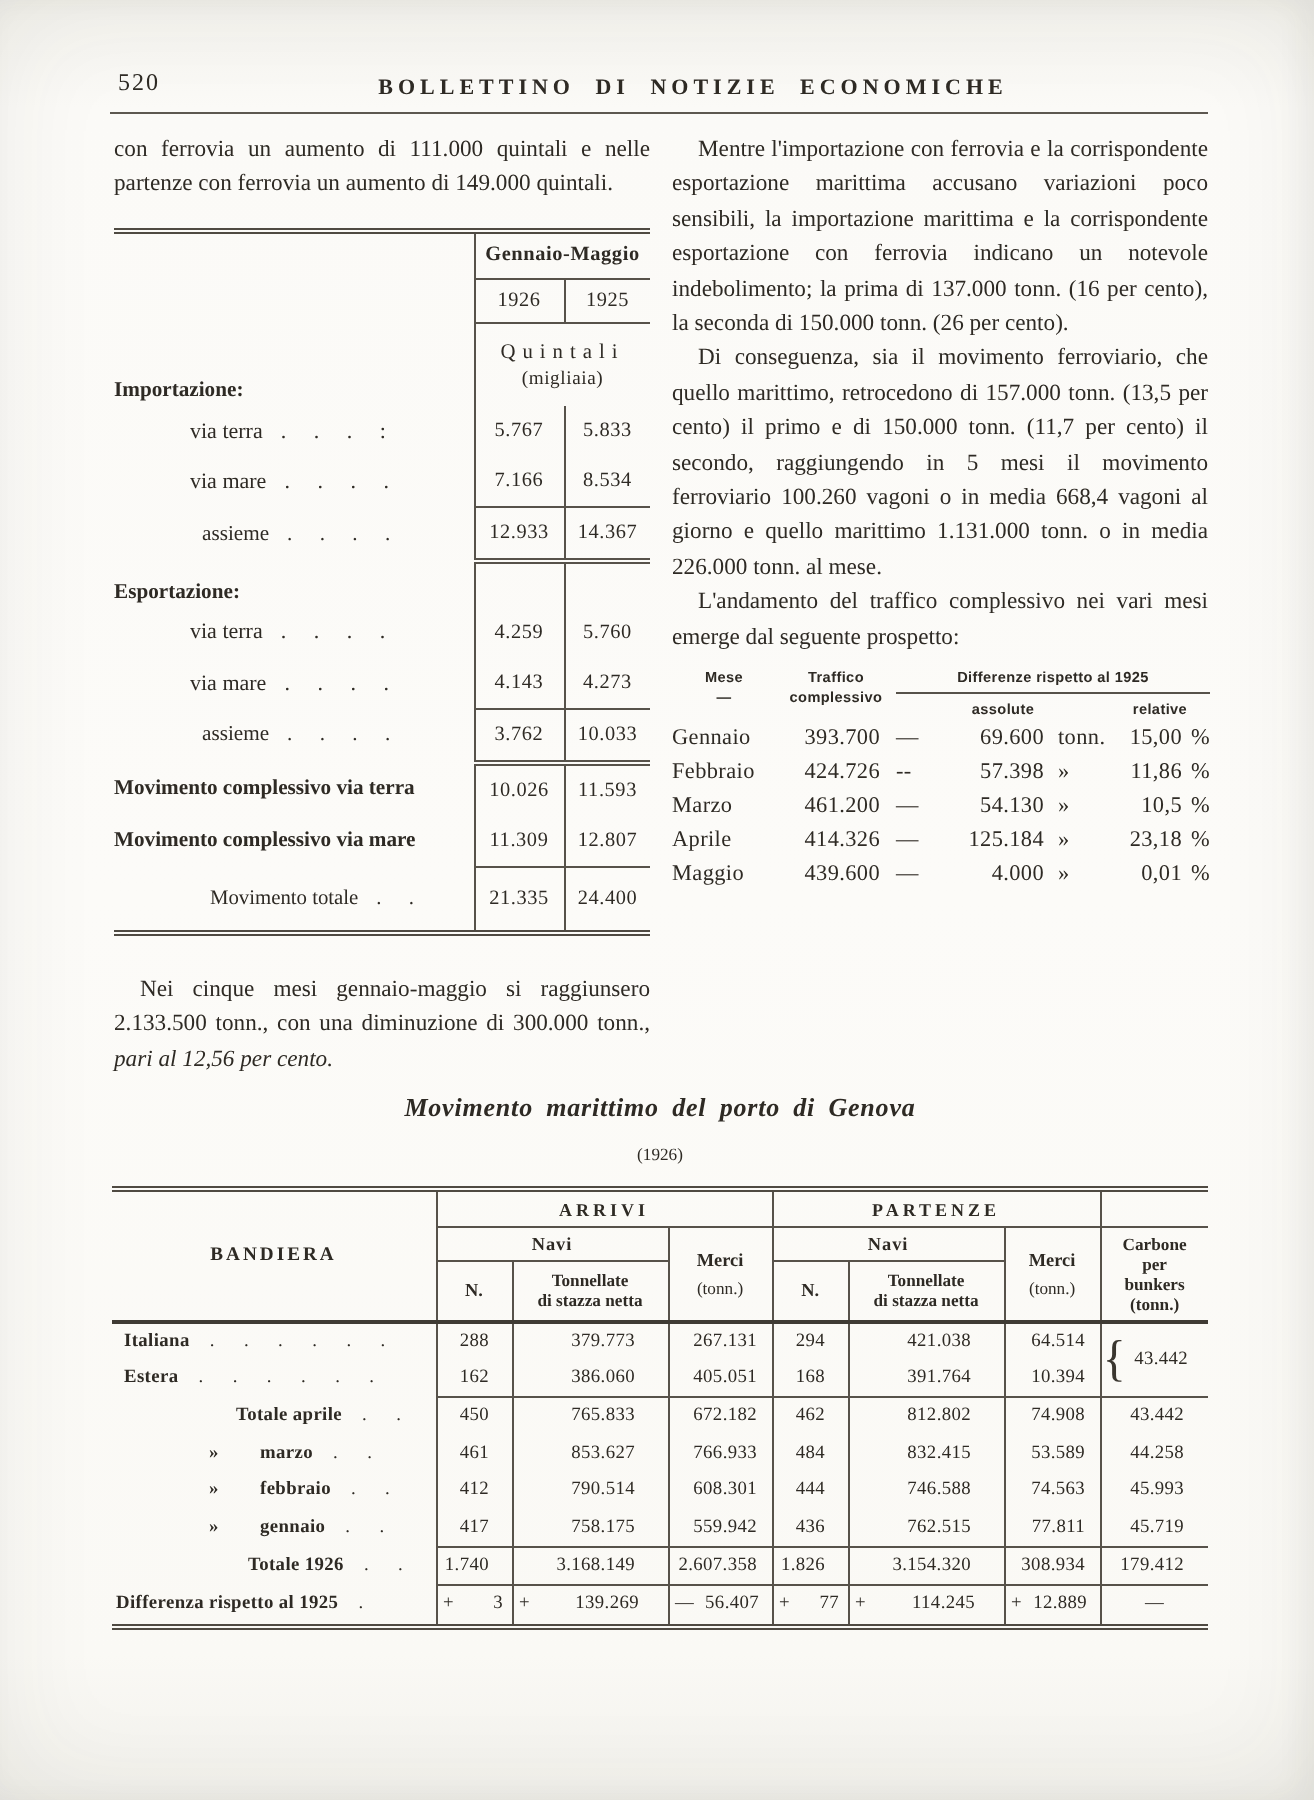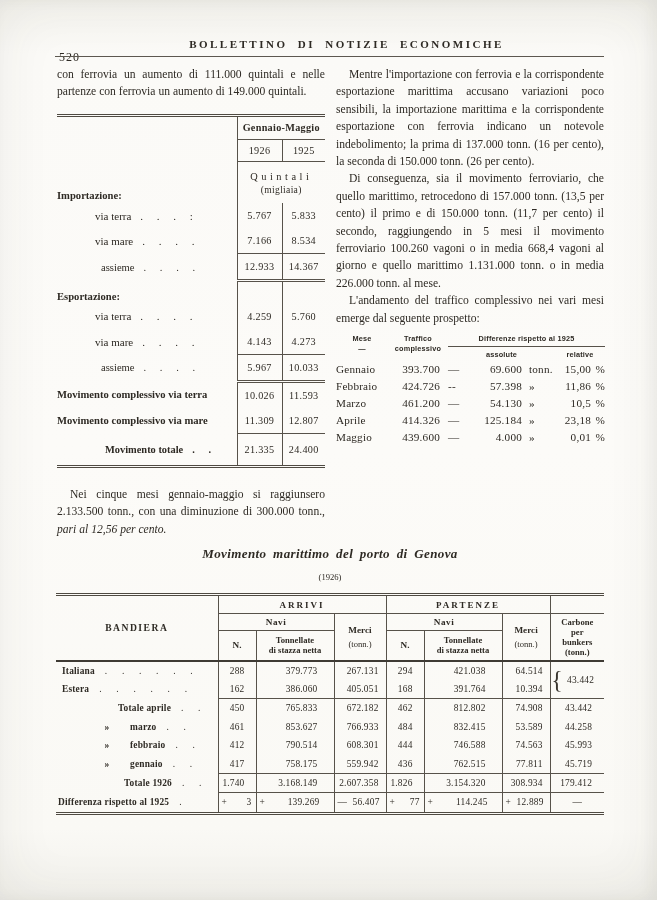--- a/index.html
+++ b/index.html
@@ -5,21 +5,21 @@
   html,body{margin:0;padding:0;background:#d8d6d0;}
   #page{
     position:relative;width:657px;height:900px;margin:0 auto;overflow:hidden;
     background:linear-gradient(180deg,#f4f3ee 0%,#fbfaf7 6%,#fcfbf8 50%,#faf9f5 92%,#f2f1ec 100%);
     box-shadow:inset 0 0 55px rgba(60,55,45,.07), inset -6px 0 14px rgba(60,55,45,.05);
     font-family:"Liberation Serif","DejaVu Serif",serif;
     color:#2e2a24;
   }
   
   .pagehead{position:absolute;top:34px;left:57px;width:547px;text-align:center;}
-  .pagenum{position:absolute;left:2px;top:16px;font-size:12px;letter-spacing:1px;}
+  .pagenum{position:absolute;left:2px;top:0;font-size:12px;letter-spacing:1px;}
   .jtitle{font-size:11px;font-weight:bold;letter-spacing:2.5px;word-spacing:5px;margin-left:32px;}
   .headrule{position:absolute;top:56px;left:55px;width:549px;border-top:1px solid #5d5850;}
 
   
   .columns{position:absolute;top:66px;left:57px;width:547px;display:flex;gap:11px;}
   .col{width:268px;}
   .para{font-size:11.6px;line-height:17.4px;text-align:justify;margin:0;}
   .para.ind{text-indent:13px;}
   .it{font-style:italic;}
 
@@ -35,21 +35,21 @@
   .rail .r-data td{height:25px}
   .rail .r-sec td{height:21px}
   .rail .r-tot td{height:31px}
   .rail .bb{border-bottom:1px solid #57524a;}
   .rail .nt{border-top:1px solid #57524a;}
   .rail .dbl{border-bottom:3px double #57524a;}
   .rail .period{font-weight:bold;letter-spacing:.6px;font-size:10.2px;}
   .rail .lbl{font-weight:bold;font-size:10.6px;}
   .rail .sub{font-weight:normal;padding-left:38px;font-size:11px;}
   .rail .sub2{font-weight:normal;padding-left:44px;font-size:10.6px;}
-  .rail .tot{font-weight:bold;padding-left:48px;}
+  .rail .tot{font-weight:normal;padding-left:48px;}
   .rail .vb{vertical-align:bottom;padding-bottom:2px;}
   .qq{display:block;text-align:center;line-height:13px;}
   .q1{letter-spacing:3.5px;font-size:10.4px;}
   .q2{font-size:9.6px;}
   .dts{word-spacing:11px;margin-left:9px;}
 
   
   table.traf{border-collapse:collapse;width:269px;margin-top:7px;}
   .traf th{font-family:"Liberation Sans","DejaVu Sans",sans-serif;font-weight:bold;
     font-size:7.3px;letter-spacing:.2px;padding:0;vertical-align:top;line-height:10px;}
@@ -158,21 +158,21 @@
           <td class="num">4.259</td>
           <td class="num">5.760</td>
         </tr>
         <tr class="r-data">
           <td class="sub"><span>via mare</span><span class="dts">. . . .</span></td>
           <td class="num">4.143</td>
           <td class="num">4.273</td>
         </tr>
         <tr class="r-data">
           <td class="sub2"><span>assieme</span><span class="dts">. . . .</span></td>
-          <td class="num nt dbl">5.967</td>
+          <td class="num nt dbl">3.762</td>
           <td class="num nt dbl">10.033</td>
         </tr>
         <tr class="r-data">
           <td class="lbl">Movimento complessivo via terra</td>
           <td class="num">10.026</td>
           <td class="num">11.593</td>
         </tr>
         <tr class="r-data">
           <td class="lbl">Movimento complessivo via mare</td>
           <td class="num">11.309</td>

